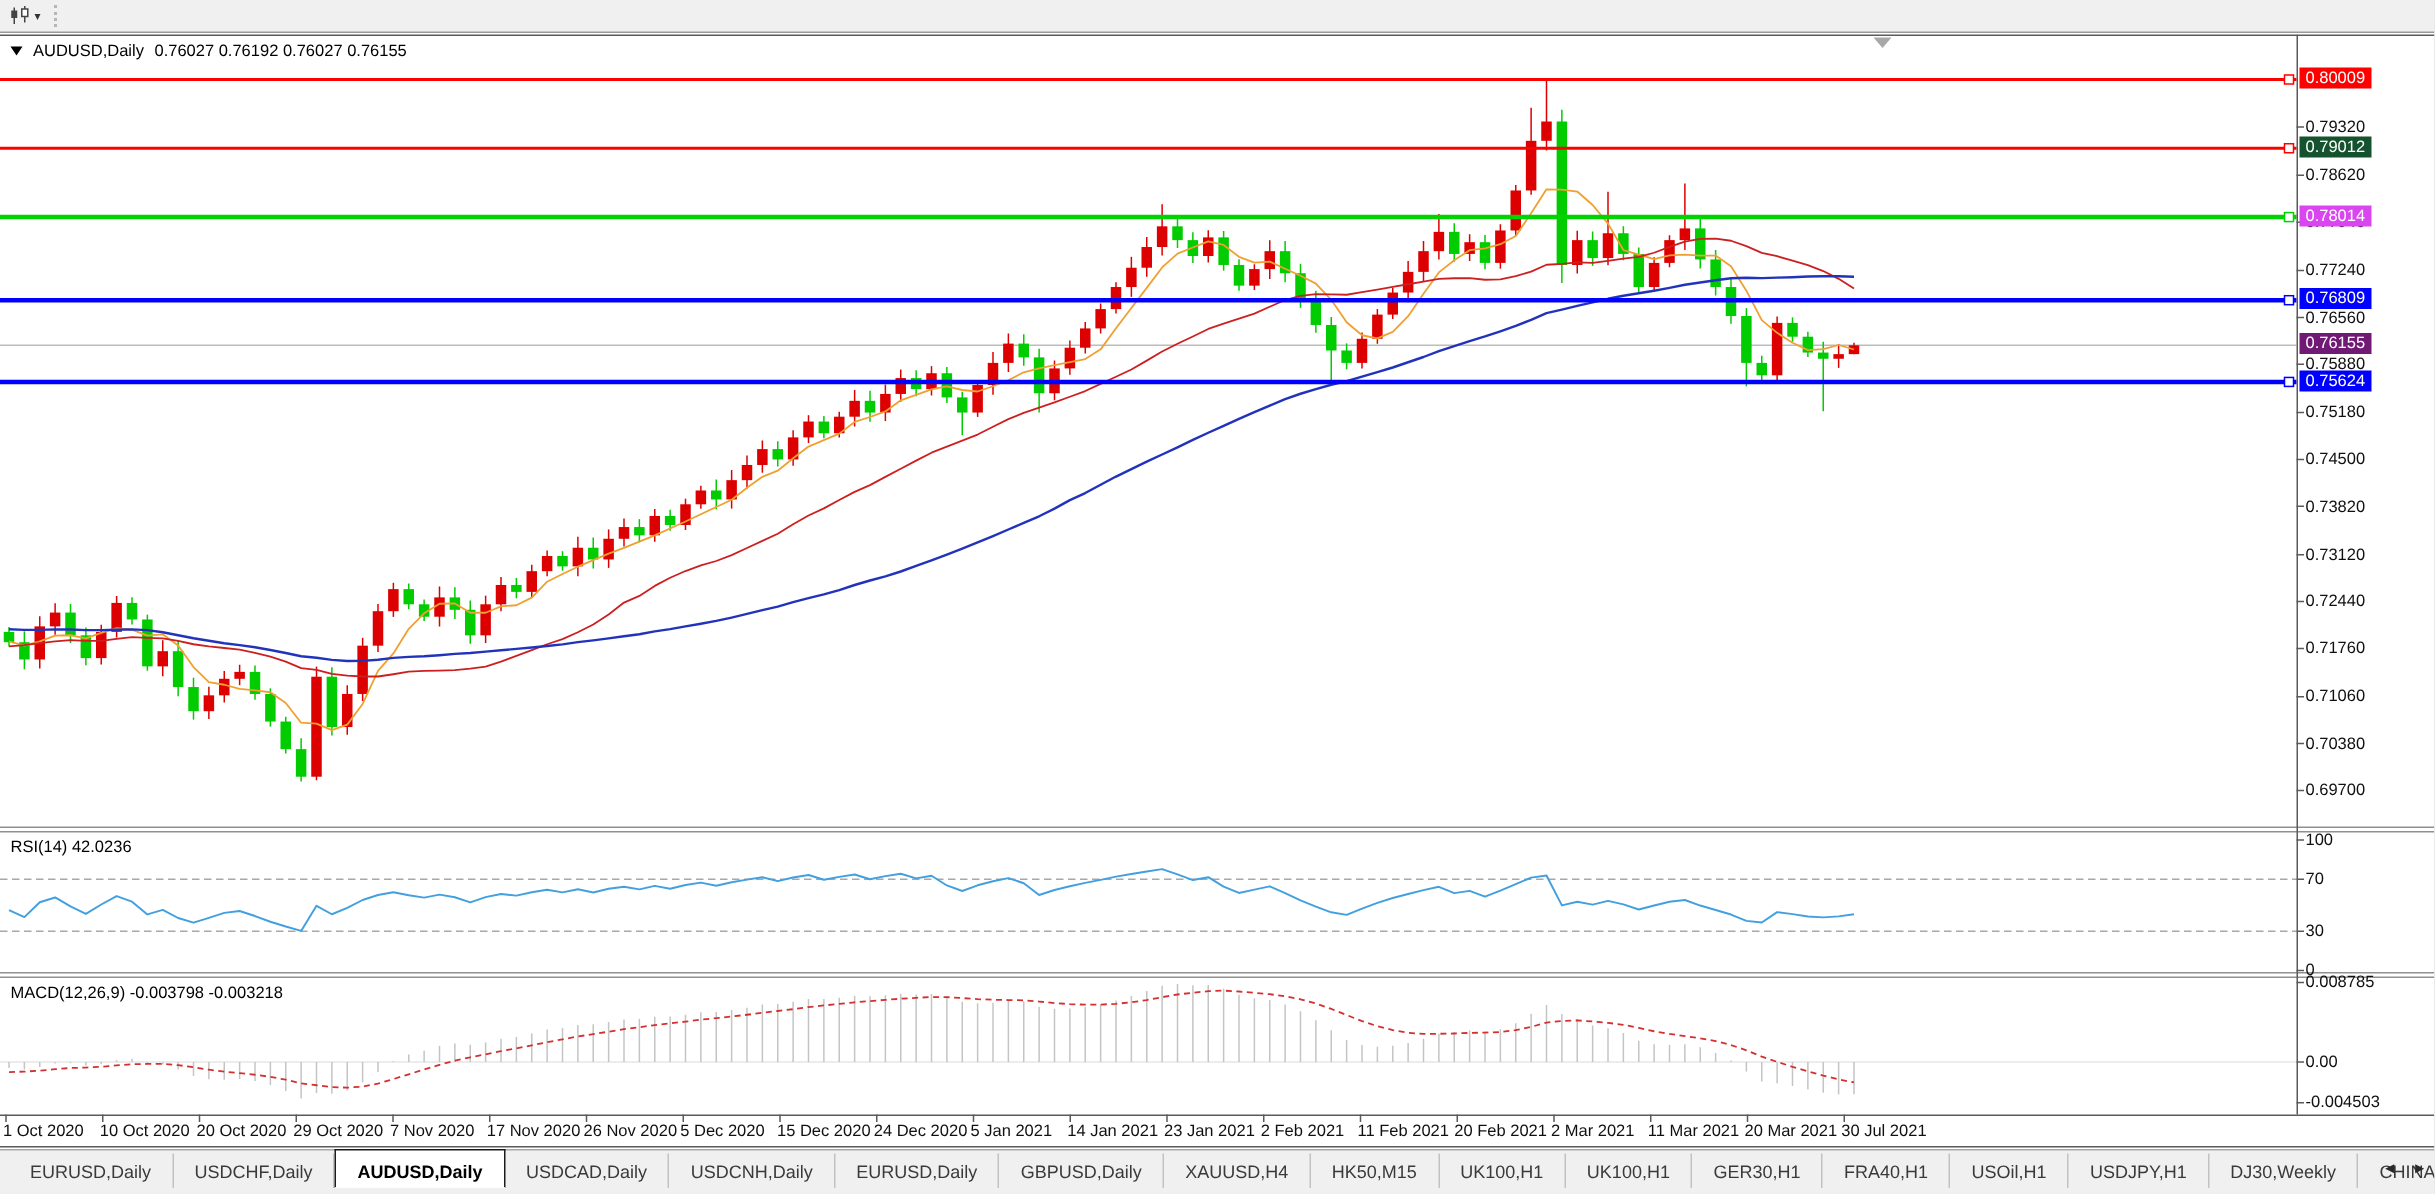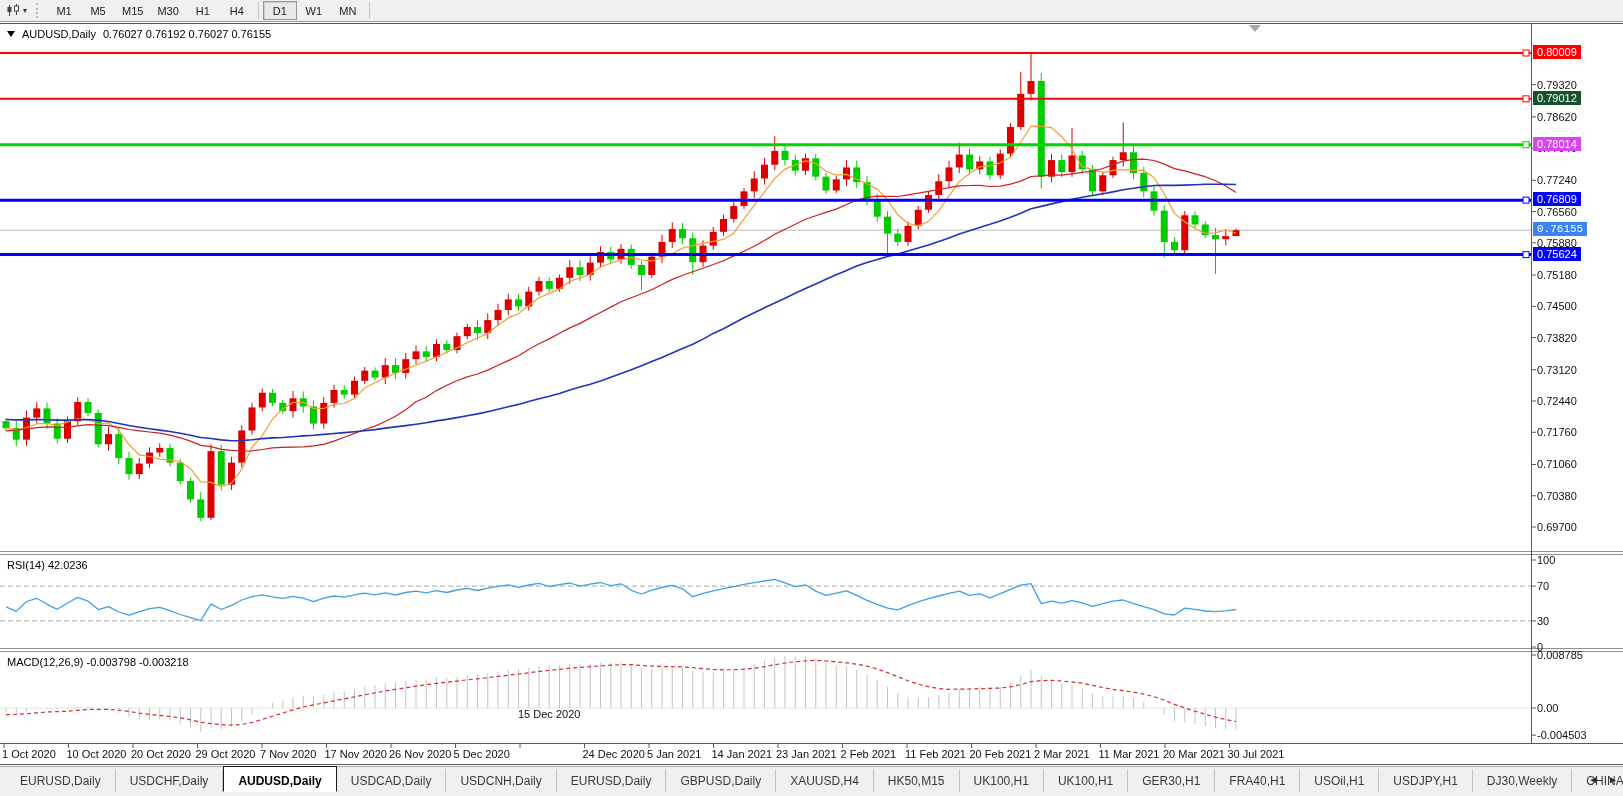--- a/index.html
+++ b/index.html
@@ -75,33 +75,20 @@
     <div class="tool-iconbtn">
       <svg width="15" height="13">
         <line x1="3.5" y1="1" x2="3.5" y2="12" stroke="#444" stroke-width="1"></line>
         <rect x="1.5" y="3" width="4" height="5" fill="#444"></rect>
         <line x1="10.5" y1="0" x2="10.5" y2="11" stroke="#444" stroke-width="1"></line>
         <rect x="8.5" y="2" width="4" height="5" fill="#fff" stroke="#444"></rect>
       </svg>
       <span class="caret">▾</span>
     </div>
     <div class="grip"></div>
-    <div id="tf-group" style="display:flex;align-items:center;">
-        <div class="tf-btn">M1</div>
-        <div class="tf-btn">M5</div>
-        <div class="tf-btn">M15</div>
-        <div class="tf-btn">M30</div>
-        <div class="tf-btn">H1</div>
-        <div class="tf-btn">H4</div>
-        <div class="tb-divider"></div>
-        <div class="tf-btn active">D1</div>
-        <div class="tf-btn">W1</div>
-        <div class="tf-btn">MN</div>
-        <div class="tb-divider"></div>
-      </div>
   </div>
 
   <div class="chart-window"></div>
   <svg id="chart-svg" width="1623" height="742">
       <defs>
         <clipPath id="cm">
           <rect x="0" y="2" width="1531" height="526"></rect>
         </clipPath>
         <clipPath id="cr">
           <rect x="0" y="533" width="1531" height="92"></rect>
@@ -818,38 +805,38 @@
       <div class="axis-label" style="left: 1537px; top: 363.756px;">0.73120</div>
       <div class="axis-label" style="left: 1537px; top: 395.023px;">0.72440</div>
       <div class="axis-label" style="left: 1537px; top: 426.289px;">0.71760</div>
       <div class="axis-label" style="left: 1537px; top: 458.475px;">0.71060</div>
       <div class="axis-label" style="left: 1537px; top: 489.741px;">0.70380</div>
       <div class="axis-label" style="left: 1537px; top: 521.008px;">0.69700</div>
       <div class="badge" style="left: 1533px; top: 45px; background: rgb(255, 0, 0);">0.80009</div>
       <div class="badge" style="left: 1533px; top: 90.8421px; background: #14532d;">0.79012</div>
       <div class="badge" style="left: 1533px; top: 136.73px; background: #d946ef;">0.78014</div>
       <div class="badge" style="left: 1533px; top: 192.136px; background: rgb(0, 0, 255);">0.76809</div>
-      <div class="badge" style="left: 1533px; top: 222.207px; background: #3b82f6; font-family: Liberation Mono, monospace;">0.76155</div>
+      <div class="badge" style="left: 1533px; top: 222.207px; background: #701a75;">0.76155</div>
       <div class="badge" style="left: 1533px; top: 246.622px; background: rgb(0, 0, 255);">0.75624</div>
       <div class="axis-label" style="left: 1537px; top: 554px;">100</div>
       <div class="axis-label" style="left: 1537px; top: 580.1px;">70</div>
       <div class="axis-label" style="left: 1537px; top: 614.9px;">30</div>
       <div class="axis-label" style="left: 1537px; top: 641px;">0</div>
       <div class="axis-label" style="left: 1537px; top: 649.009px;">0.008785</div>
       <div class="axis-label" style="left: 1537px; top: 702px;">0.00</div>
       <div class="axis-label" style="left: 1537px; top: 729.162px;">-0.004503</div>
       <div class="date-label" style="left: 2px; top: 748px;">1 Oct 2020</div>
       <div class="date-label" style="left: 66.5px; top: 748px;">10 Oct 2020</div>
       <div class="date-label" style="left: 131px; top: 748px;">20 Oct 2020</div>
       <div class="date-label" style="left: 195.5px; top: 748px;">29 Oct 2020</div>
       <div class="date-label" style="left: 260px; top: 748px;">7 Nov 2020</div>
       <div class="date-label" style="left: 324.5px; top: 748px;">17 Nov 2020</div>
       <div class="date-label" style="left: 389px; top: 748px;">26 Nov 2020</div>
       <div class="date-label" style="left: 453.5px; top: 748px;">5 Dec 2020</div>
-      <div class="date-label" style="left: 518px; top: 708px;">15 Dec 2020</div>
+      <div class="date-label" style="left: 518px; top: 748px;">15 Dec 2020</div>
       <div class="date-label" style="left: 582.5px; top: 748px;">24 Dec 2020</div>
       <div class="date-label" style="left: 647px; top: 748px;">5 Jan 2021</div>
       <div class="date-label" style="left: 711.5px; top: 748px;">14 Jan 2021</div>
       <div class="date-label" style="left: 776px; top: 748px;">23 Jan 2021</div>
       <div class="date-label" style="left: 840.5px; top: 748px;">2 Feb 2021</div>
       <div class="date-label" style="left: 905px; top: 748px;">11 Feb 2021</div>
       <div class="date-label" style="left: 969.5px; top: 748px;">20 Feb 2021</div>
       <div class="date-label" style="left: 1034px; top: 748px;">2 Mar 2021</div>
       <div class="date-label" style="left: 1098.5px; top: 748px;">11 Mar 2021</div>
       <div class="date-label" style="left: 1163px; top: 748px;">20 Mar 2021</div>

